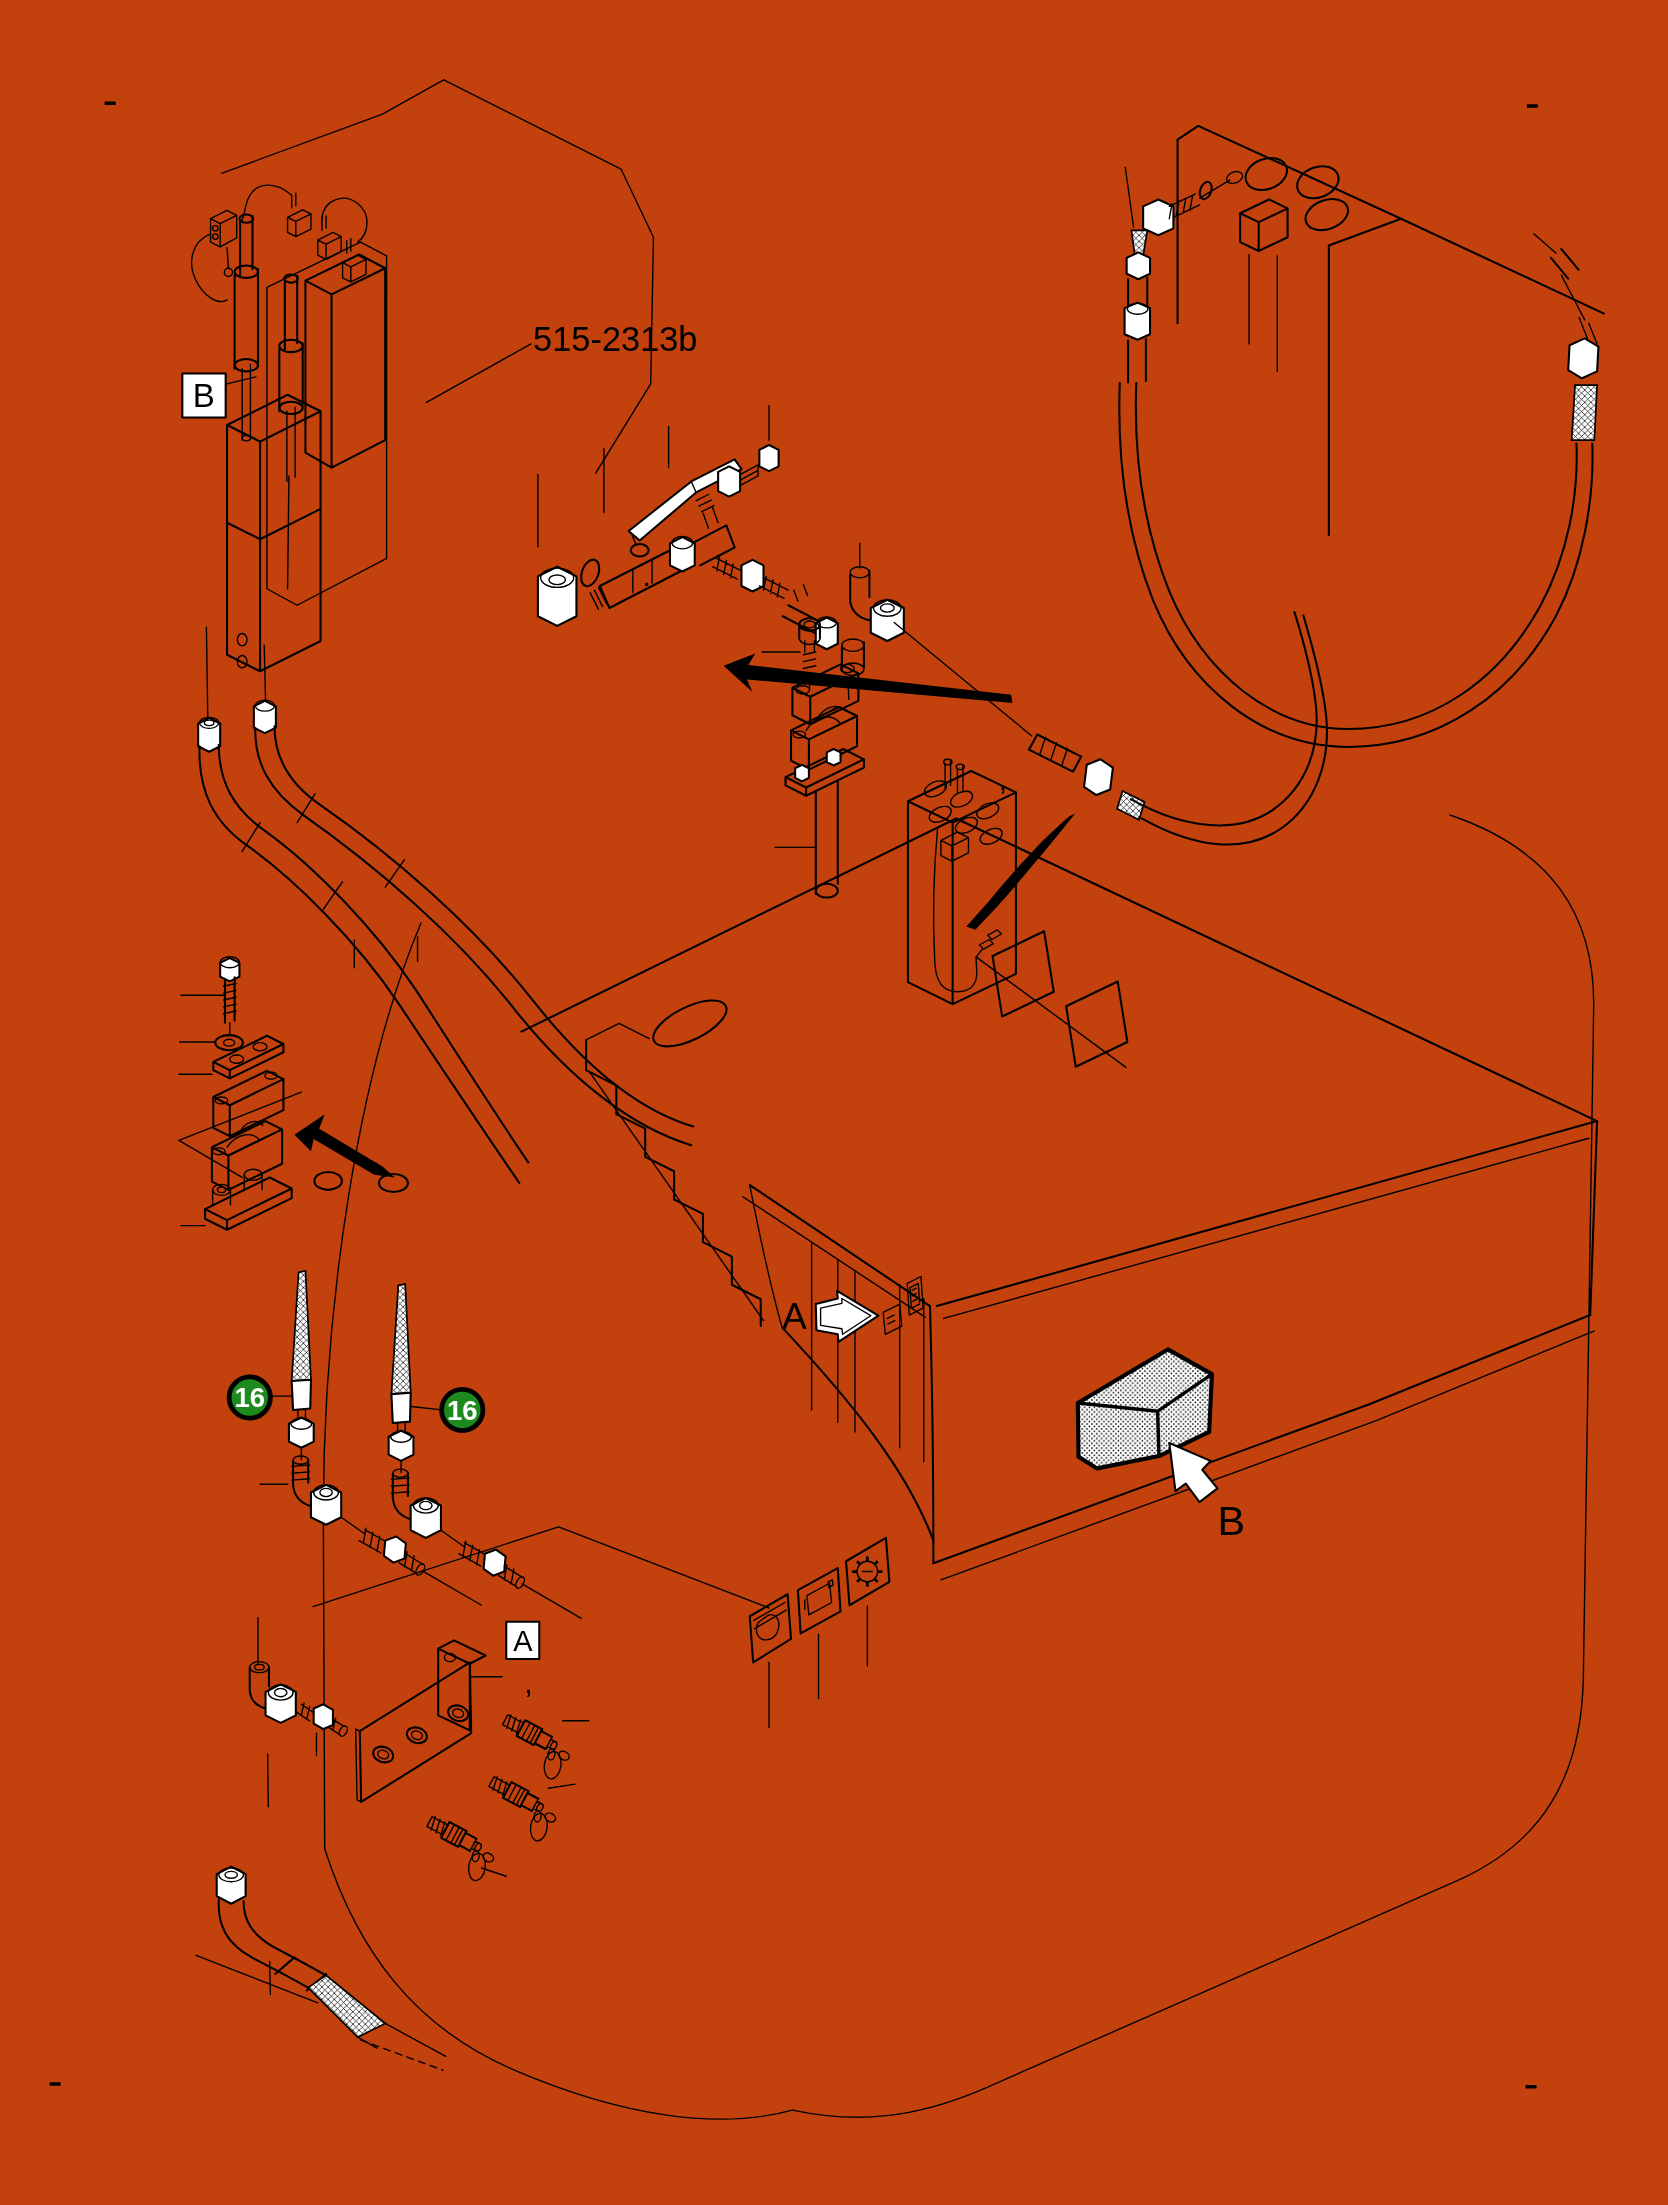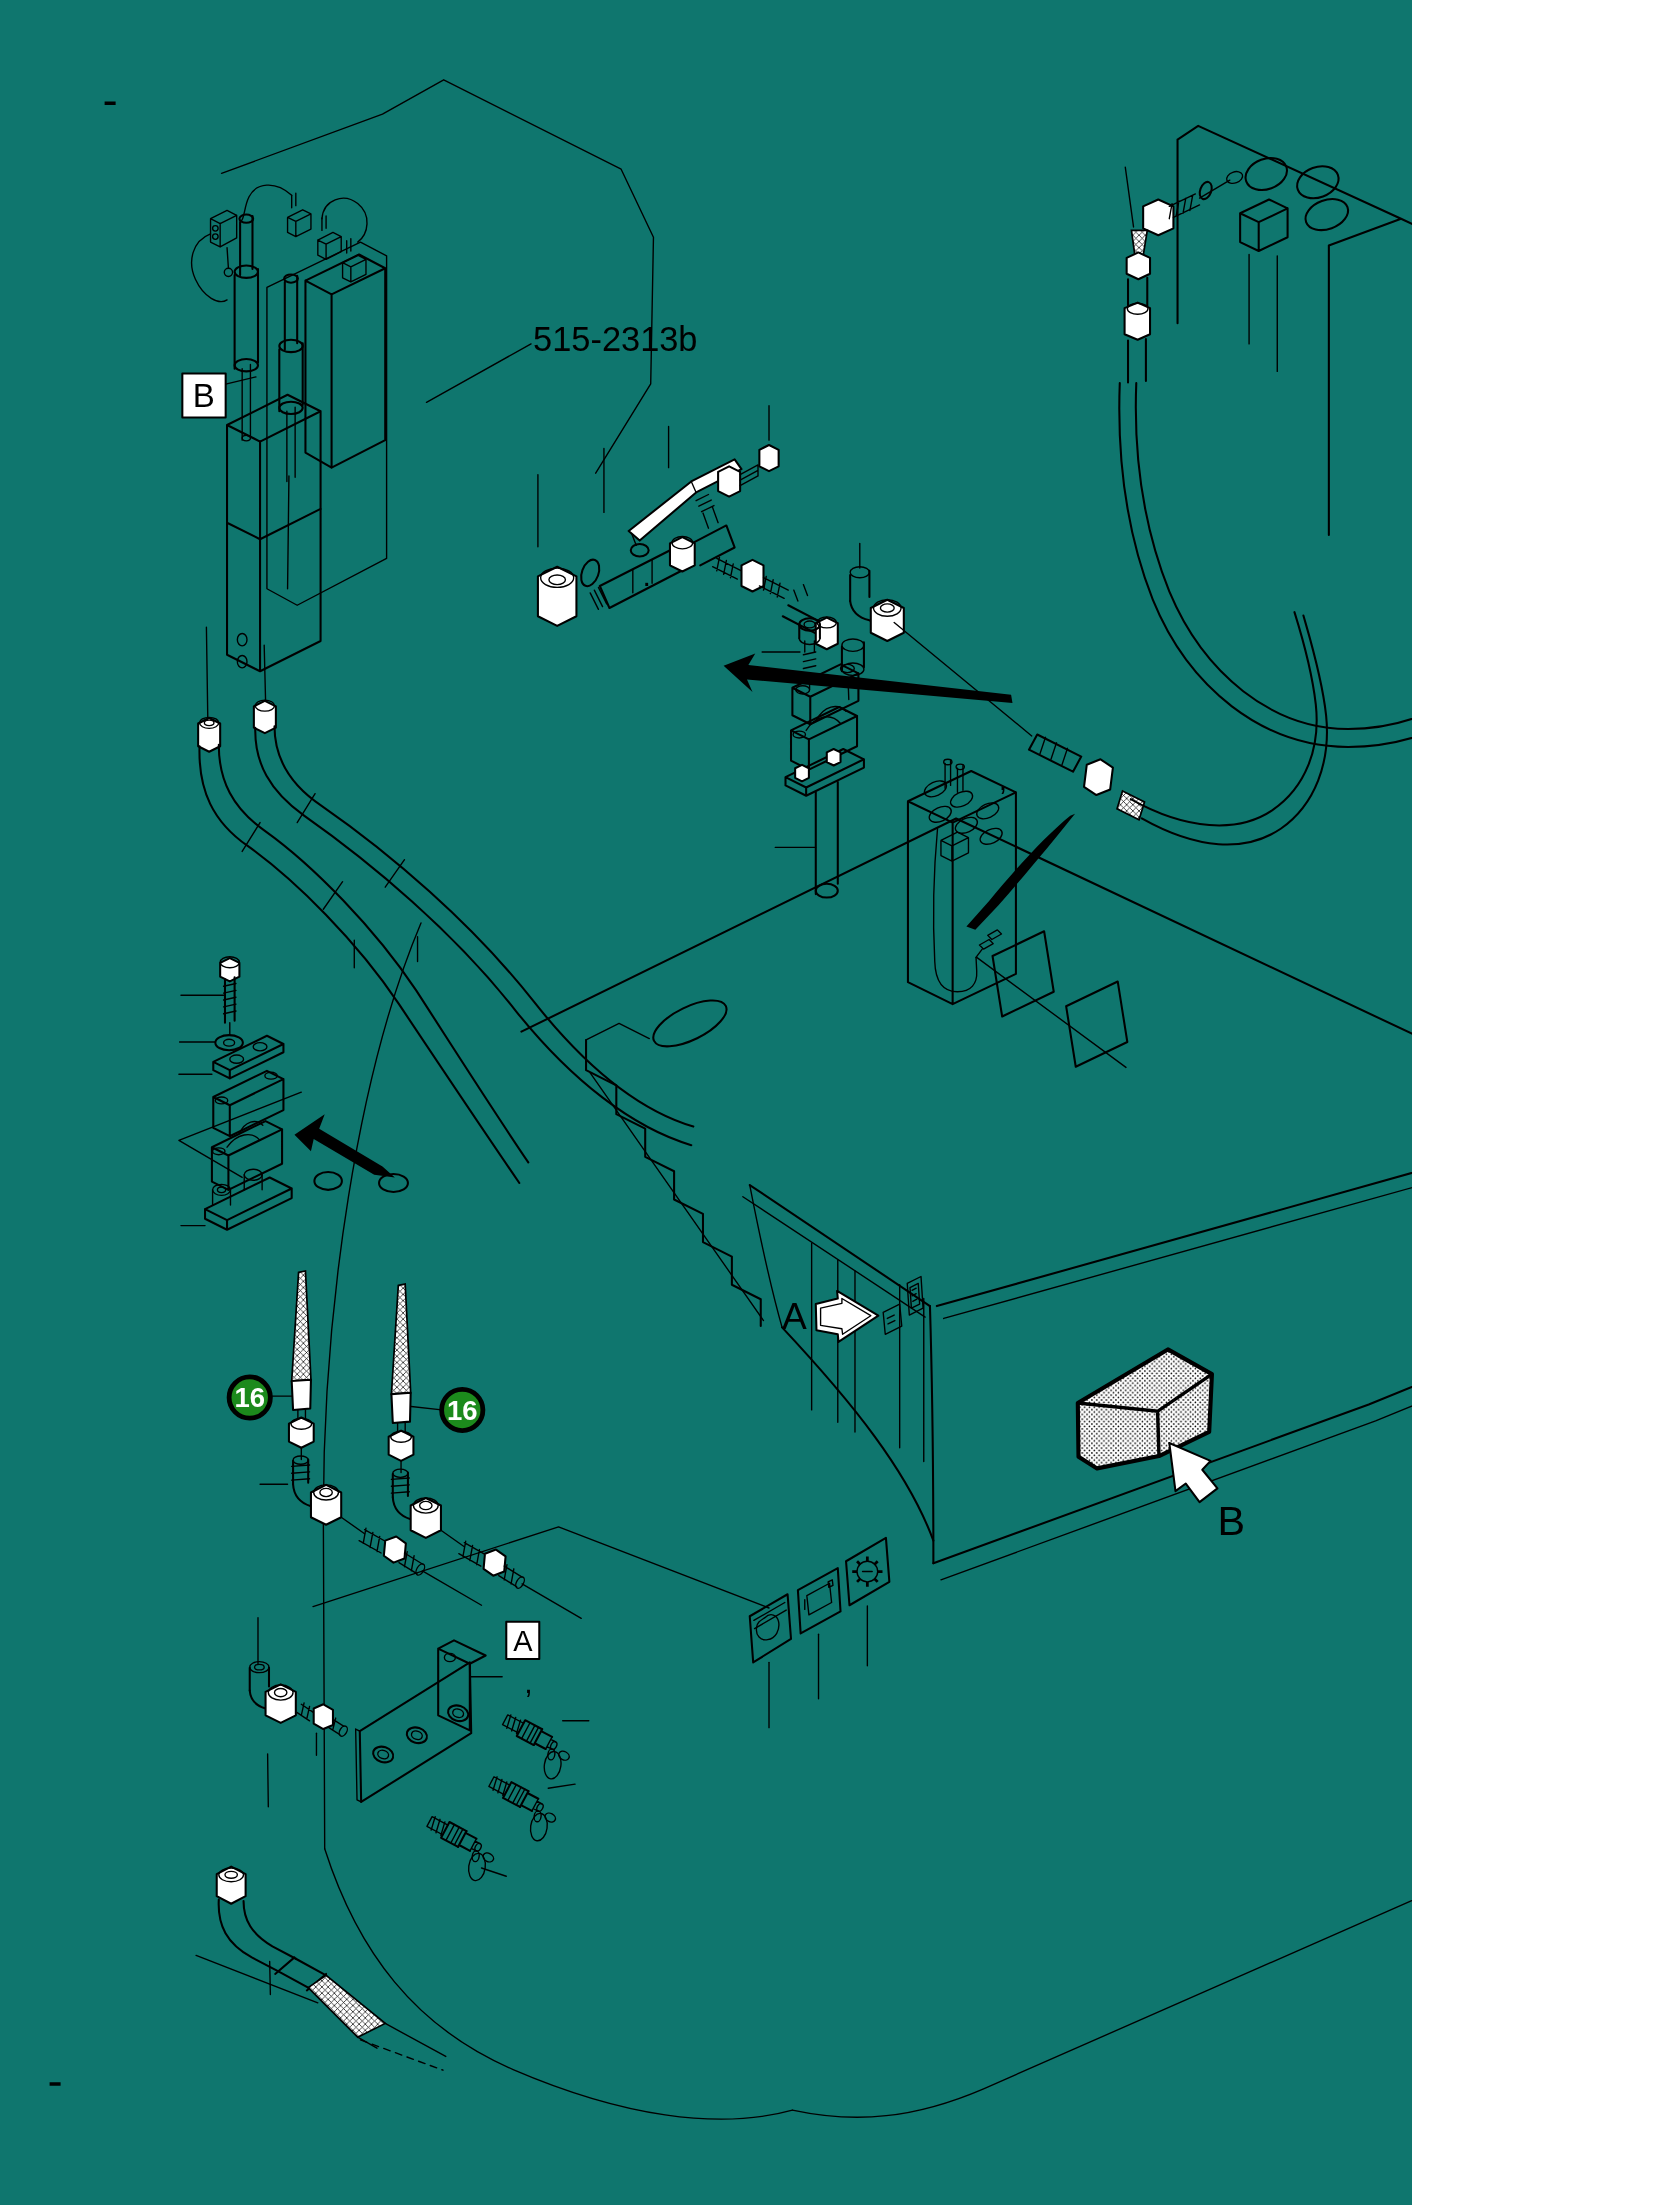--- a/index.html
+++ b/index.html
@@ -1,16 +1,16 @@
 <!DOCTYPE html>
 <html style="font-size:11px"><head>
 <meta charset="utf-8">
 <style>
   html,body{margin:0;padding:0;background:#fff;}
-  .canvas{width:1412px;height:2205px;background:#0f766e;position:relative;overflow:hidden;}
+  .canvas{width:1668px;height:2205px;background:#c2410c;position:relative;overflow:hidden;}
   svg{display:block;}
   .ln{fill:none;stroke:#000;stroke-width:3;stroke-linecap:round;stroke-linejoin:round;}
   .thin{stroke-width:2;}
   .wfill{fill:#fff;stroke:#000;stroke-width:3;stroke-linejoin:round;}
   .blk{fill:#000;stroke:none;}
   text{font-family:"Liberation Sans","DejaVu Sans",sans-serif;fill:#000;}
   .t-part{font-size:50px;}
   .t-view{font-size:48px;}
   .t-ptr{font-size:54px;}
   .t-ptrB{font-size:60px;}

